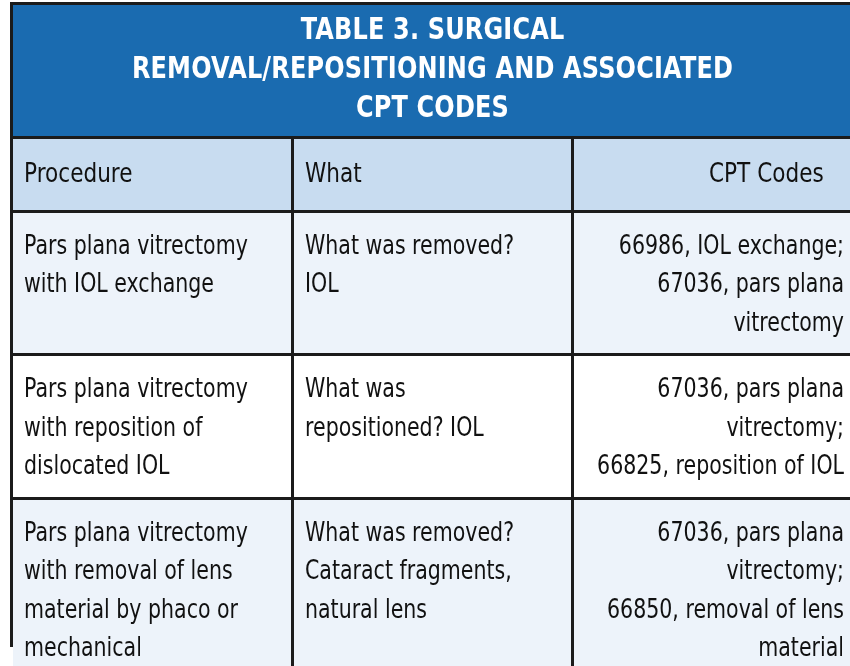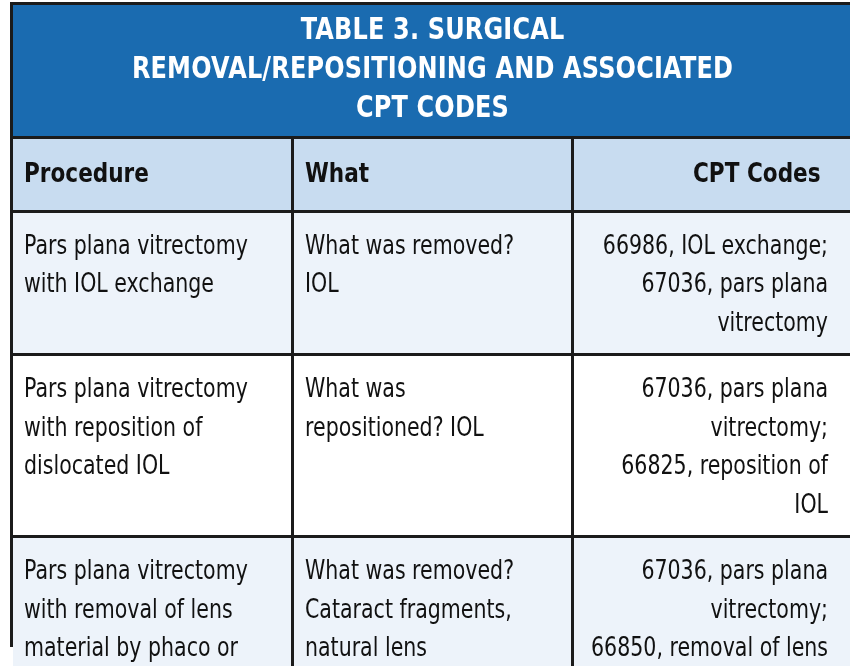--- a/index.html
+++ b/index.html
@@ -56,38 +56,37 @@
   }
 
   
   tr.head-row td {
     background: #c8dcf0;
     height: 63px;
     vertical-align: middle;
     padding: 2px 0 6px 11px;
     border-bottom: 3px solid #1b1b1b;
     border-right: 3px solid #1b1b1b;
-    font-weight: bold;
   }
   tr.head-row td.last { border-right: none; text-align: right; }
   .head-text {
     display: inline-block;
     font-family: "DejaVu Sans", "Liberation Sans", sans-serif;
     font-size: 27px;
     line-height: 1.1;
     color: #111111;
     transform: scaleX(0.80);
     transform-origin: left center;
     white-space: nowrap;
   }
 
   
   tr.body-row td {
     vertical-align: top;
-    padding: 13px 24px 12px 11px;
+    padding: 13px 8px 12px 11px;
     border-right: 3px solid #1b1b1b;
     border-bottom: 3px solid #1b1b1b;
   }
   tr.body-row td.last { border-right: none; text-align: right; }
   tr.body-row.final td { border-bottom: none; }
 
   tr.shade td { background: #edf3fa; }
   tr.plain td { background: #ffffff; }
 
   .cell-text {

